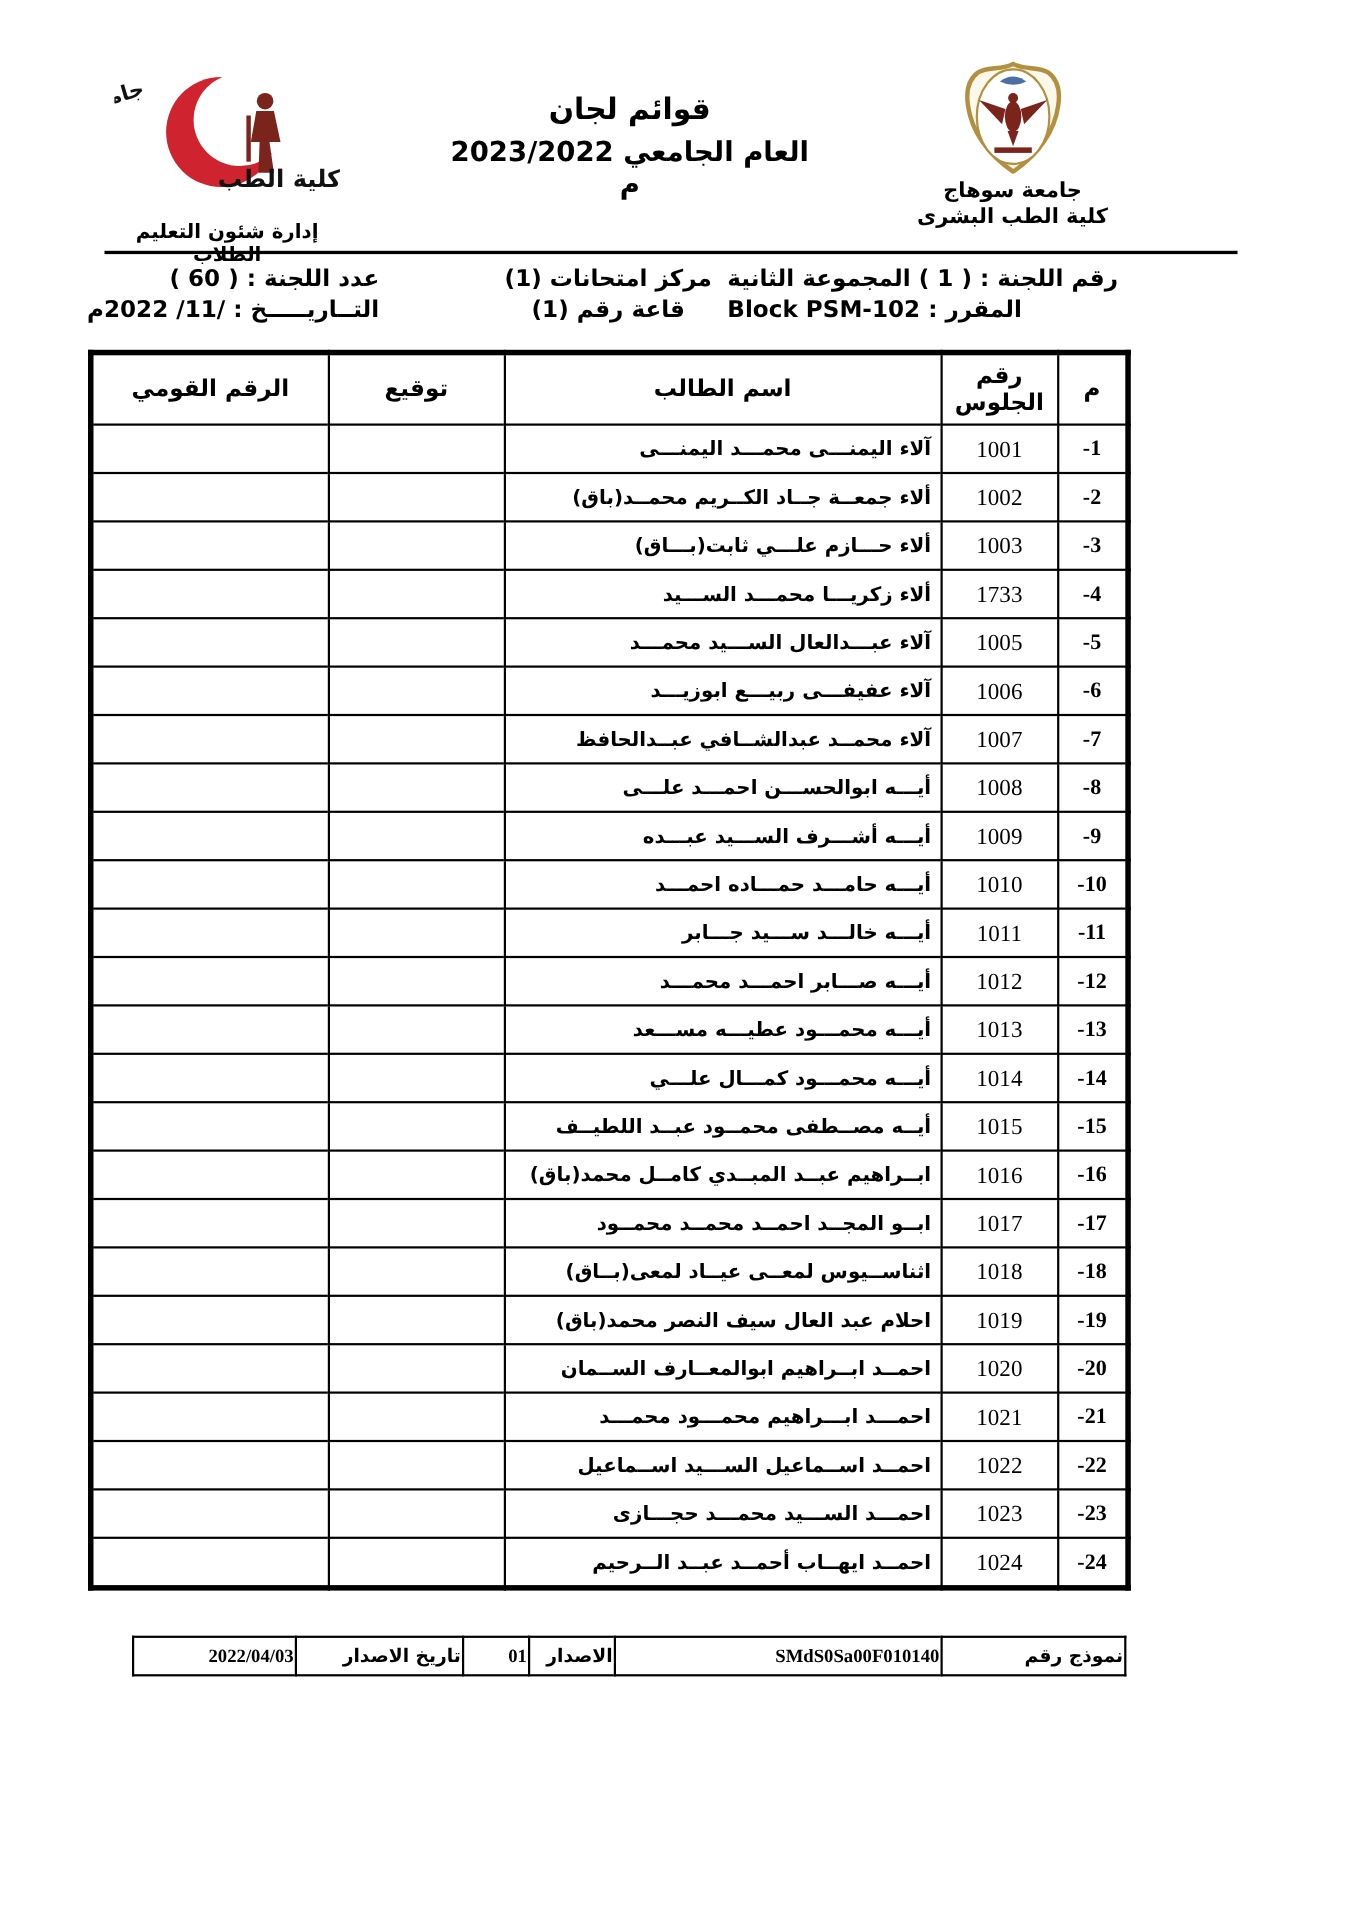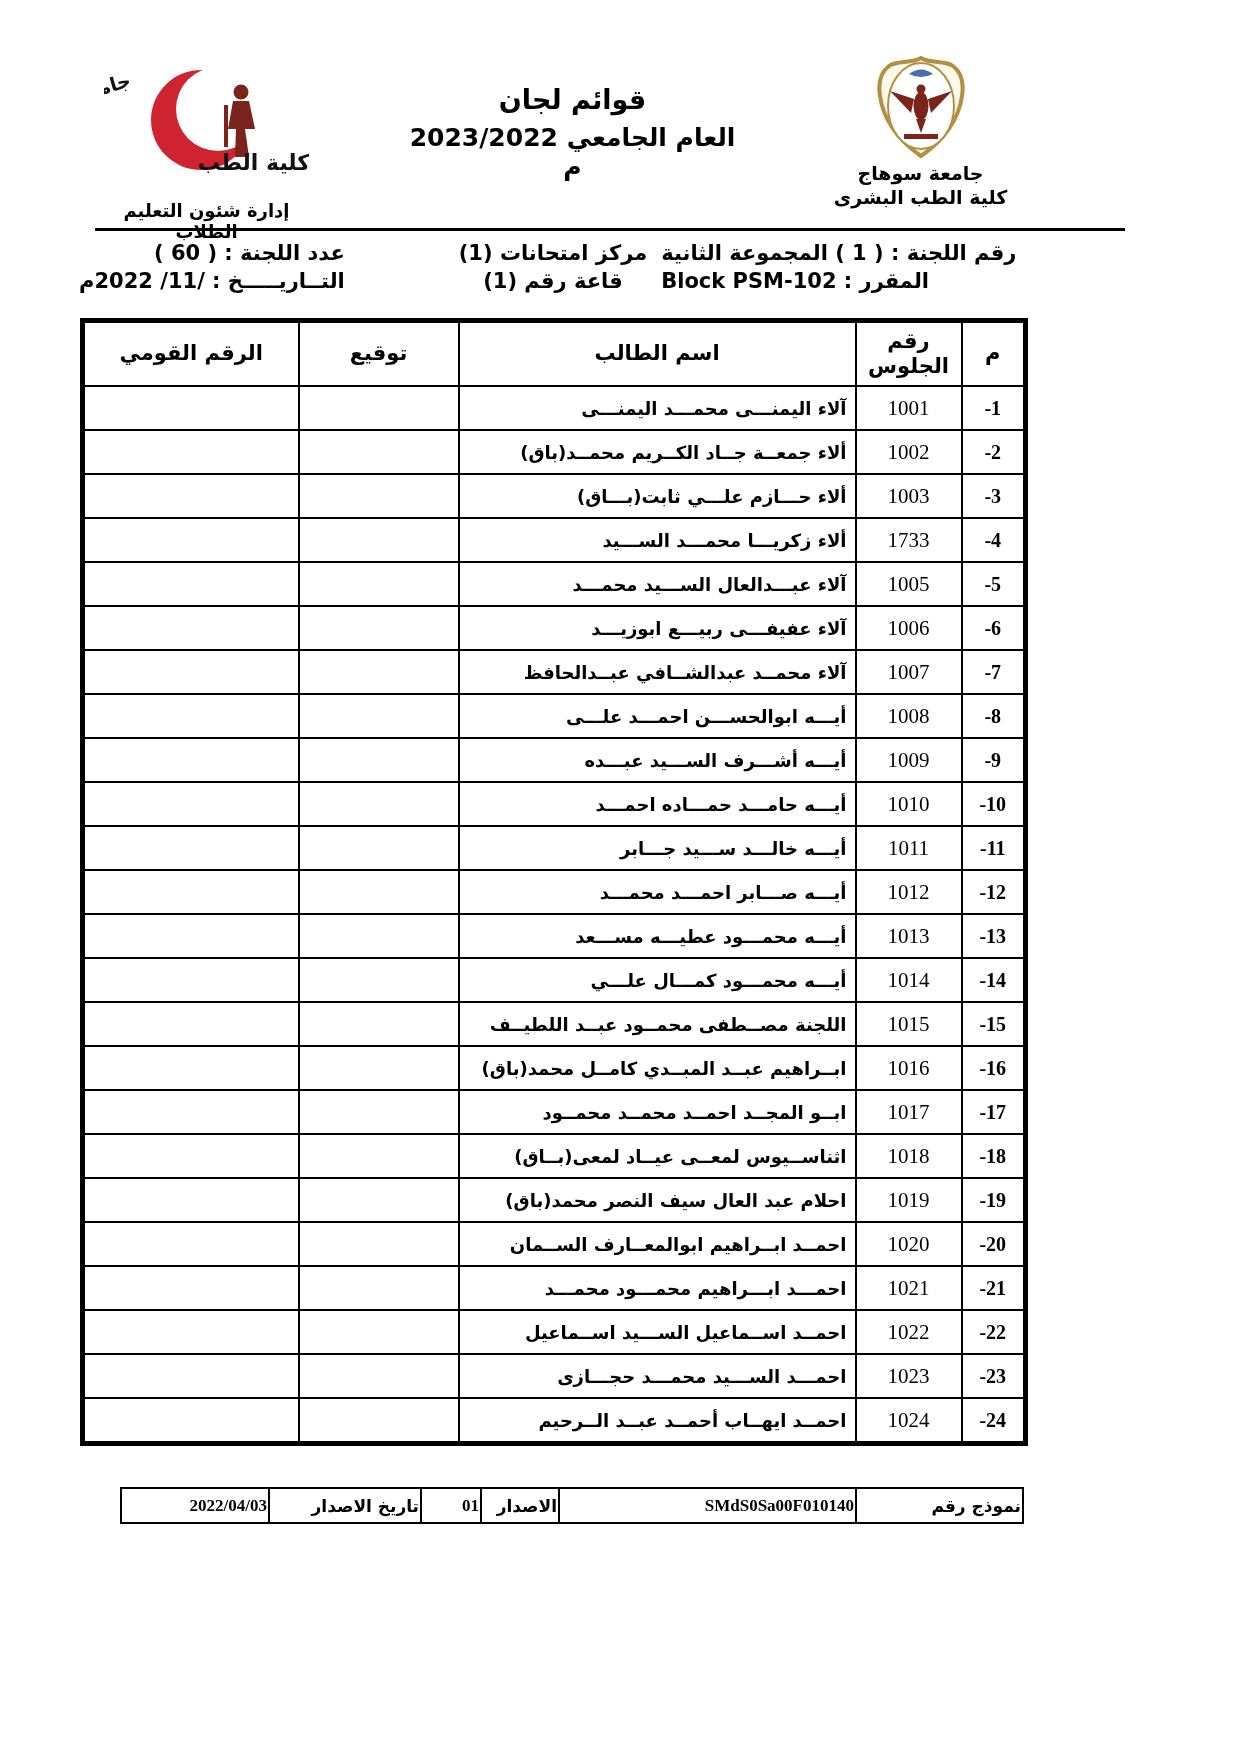--- a/index.html
+++ b/index.html
@@ -232,21 +232,21 @@
     <td class="c-serial">14-</td>
     <td class="c-seat">1014</td>
     <td class="c-name">أيـــه محمـــود كمـــال علـــي</td>
     <td class="c-sign"></td>
     <td class="c-nid"></td>
   </tr>
 
   <tr>
     <td class="c-serial">15-</td>
     <td class="c-seat">1015</td>
-    <td class="c-name">اللجنة مصــطفى محمــود عبــد اللطيــف</td>
+    <td class="c-name">أيــه مصــطفى محمــود عبــد اللطيــف</td>
     <td class="c-sign"></td>
     <td class="c-nid"></td>
   </tr>
 
   <tr>
     <td class="c-serial">16-</td>
     <td class="c-seat">1016</td>
     <td class="c-name">ابــراهيم عبــد المبــدي كامــل محمد(باق)</td>
     <td class="c-sign"></td>
     <td class="c-nid"></td>

